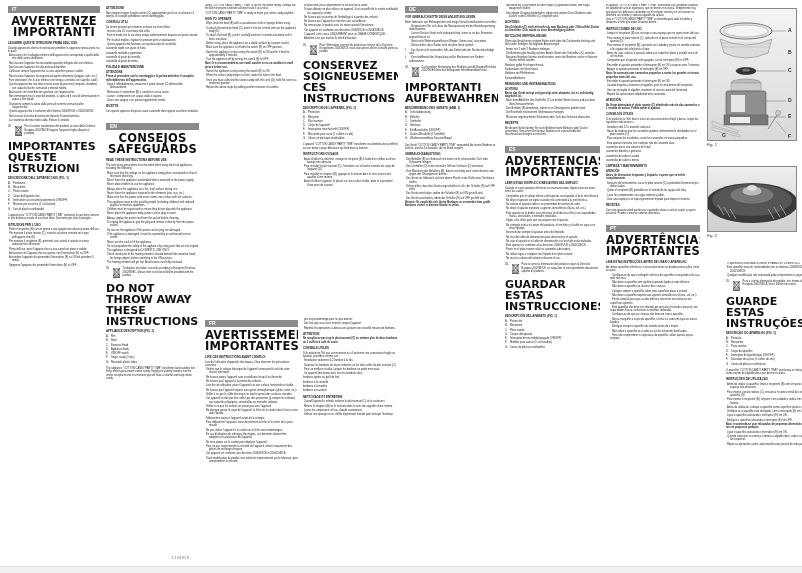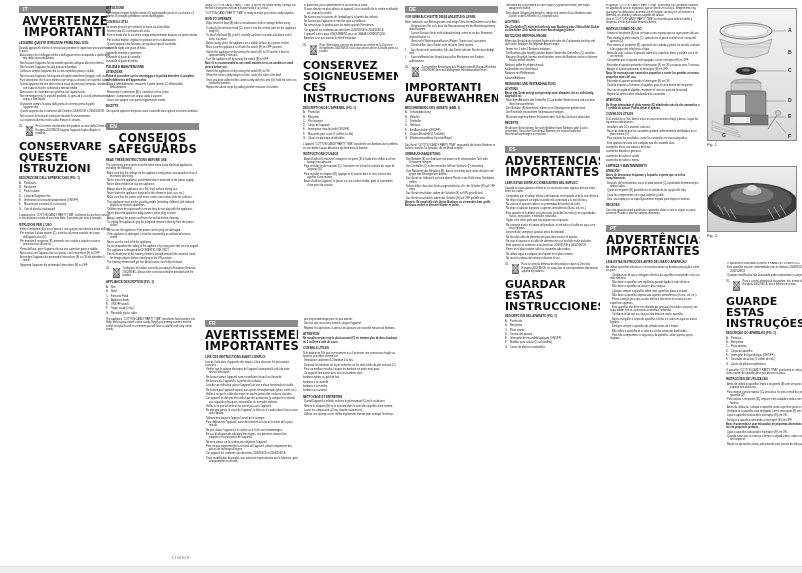--- a/index.html
+++ b/index.html
@@ -17,21 +17,21 @@
   .weee-icon{width:9px;height:11px;position:relative;flex:none;}
   .fig-box{position:absolute;border:1px solid #888;background:linear-gradient(180deg,#f4f4f4,#d9d9d9);}
   .fig-label{position:absolute;font-size:4px;color:#333;}
   .part-label{position:absolute;font-size:5px;font-weight:bold;color:#333;}
   .page-footer{position:absolute;top:566px;left:0;width:802px;height:7px;background:#f0f0f0;border-top:1px solid #ddd;}
   .footer-code{position:absolute;top:556px;left:172px;font-size:3px;color:#555;}
 </style>
 </head>
 <body>
 
-<div class="col" style="left:8px;width:92px;margin-left:11px;">
+<div class="col" style="left:8px;width:92px;">
   <div class="lang-tab">IT</div>
   <div class="big-title">AVVERTENZE IMPORTANTI</div>
   <div class="sub">LEGGERE QUESTE ISTRUZIONI PRIMA DELL'USO.</div>
   <p>Usando apparecchi elettrici è necessario prendere le opportune precauzioni, tra le quali:</p>
   <div class="bullet-list">
     <p>Assicurarsi che il voltaggio elettrico dell'apparecchio corrisponda a quello della rete della vostra abitazione.</p>
     <p>Non lasciare l'apparecchio incustodito quando collegato alla rete elettrica.</p>
     <p>Non lasciare l'apparecchio alla portata di bambini.</p>
     <p>Collocare sempre l'apparecchio su una superficie piana e stabile.</p>
     <p>Non lasciare l'apparecchio esposto ad agenti atmosferici (pioggia, sole, ecc.).</p>
@@ -49,21 +49,21 @@
     <span class="weee-icon">
       <svg width="9" height="11" viewBox="0 0 9 11">
           <rect x="2" y="2" width="5" height="6" fill="none" stroke="#222" stroke-width="0.7"></rect>
           <line x1="1" y1="1" x2="8" y2="9" stroke="#222" stroke-width="0.7"></line>
           <line x1="8" y1="1" x2="1" y2="9" stroke="#222" stroke-width="0.7"></line>
           <rect x="1" y="9.5" width="7" height="1.2" fill="#222"></rect>
         </svg>
     </span>
     <span>Per il corretto smaltimento del prodotto ai sensi della Direttiva Europea 2002/96/CE leggere l'apposito foglio allegato al prodotto.</span>
   </div>
-  <div class="big-title-left">CONSERVARE QUESTE ISTRUZIONI</div>
+  <div class="big-title-left">IMPORTANTES QUESTE ISTRUZIONI</div>
   <div class="sub">DESCRIZIONE DELL'APPARECCHIO (Fig. 1)</div>
   <div>
     <p><span class="num">A.</span><span>Protezione</span></p>
     <p><span class="num">B.</span><span>Recipiente</span></p>
     <p><span class="num">C.</span><span>Piatto rotante</span></p>
     <p><span class="num">D.</span><span>Corpo dell'apparecchio</span></p>
     <p><span class="num">E.</span><span>Interruttore accensione/spegnimento (ON/OFF)</span></p>
     <p><span class="num">F.</span><span>Misurino per zucchero (1 cucchiaino)</span></p>
     <p><span class="num">G.</span><span>Coni di plastica riutilizzabili</span></p>
   </div>
@@ -137,20 +137,21 @@
     <span class="weee-icon">
       <svg width="9" height="11" viewBox="0 0 9 11">
           <rect x="2" y="2" width="5" height="6" fill="none" stroke="#222" stroke-width="0.7"></rect>
           <line x1="1" y1="1" x2="8" y2="9" stroke="#222" stroke-width="0.7"></line>
           <line x1="8" y1="1" x2="1" y2="9" stroke="#222" stroke-width="0.7"></line>
           <rect x="1" y="9.5" width="7" height="1.2" fill="#222"></rect>
         </svg>
     </span>
     <span>To dispose of product correctly according to European Directive 2002/96/EC, please refer to enclosed leaflet provided with the product.</span>
   </div>
+  <div class="big-title-left">DO NOT THROW AWAY THESE INSTRUCTIONS</div>
   <div class="sub">APPLIANCE DESCRIPTION (Fig. 1)</div>
   <div>
     <p><span class="num">A.</span><span>Rim</span></p>
     <p><span class="num">B.</span><span>Bowl</span></p>
     <p><span class="num">C.</span><span>Extractor Head</span></p>
     <p><span class="num">D.</span><span>Appliance body</span></p>
     <p><span class="num">E.</span><span>ON/OFF switch</span></p>
     <p><span class="num">F.</span><span>Sugar scoop (1 tsp.)</span></p>
     <p><span class="num">G.</span><span>Reusable plastic tubes</span></p>
   </div>

